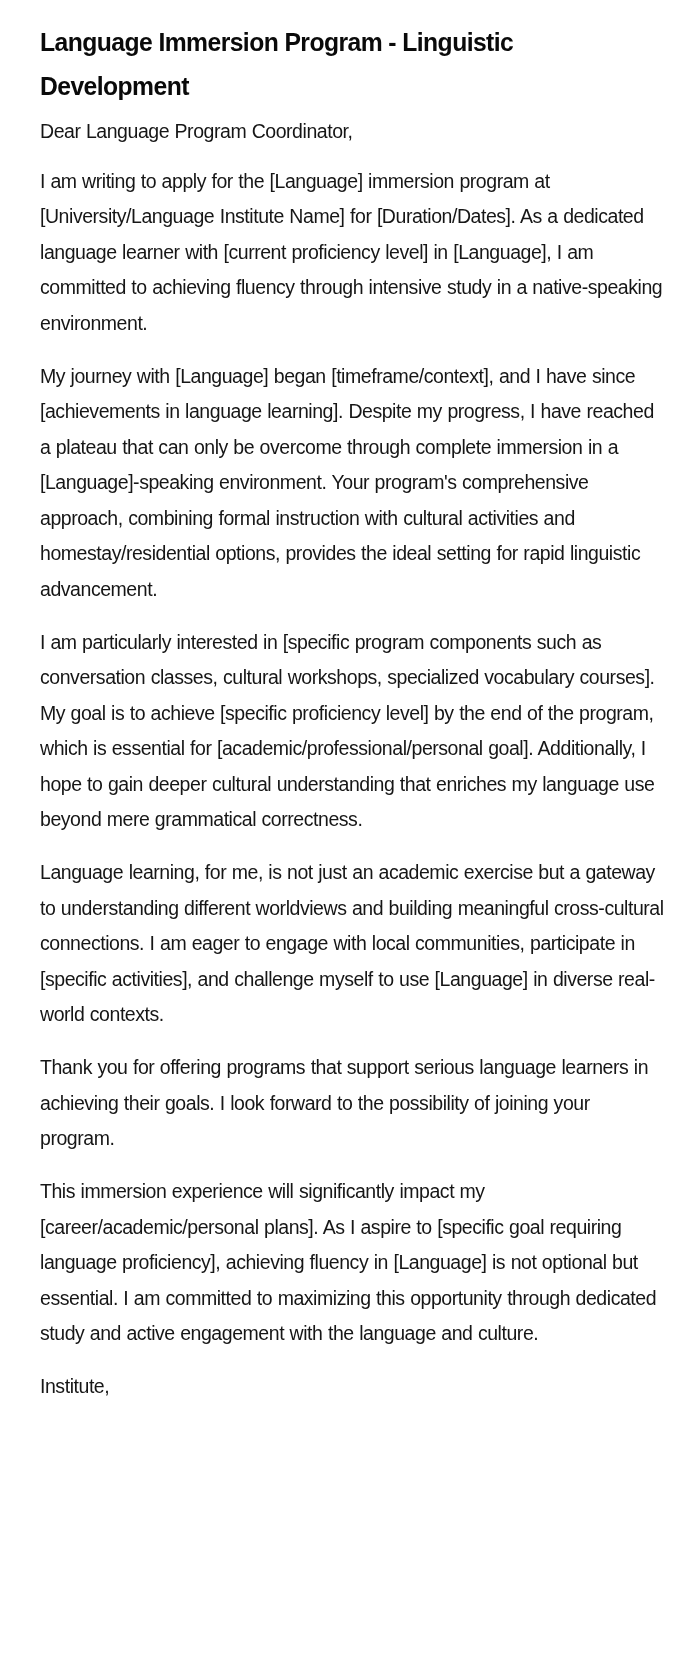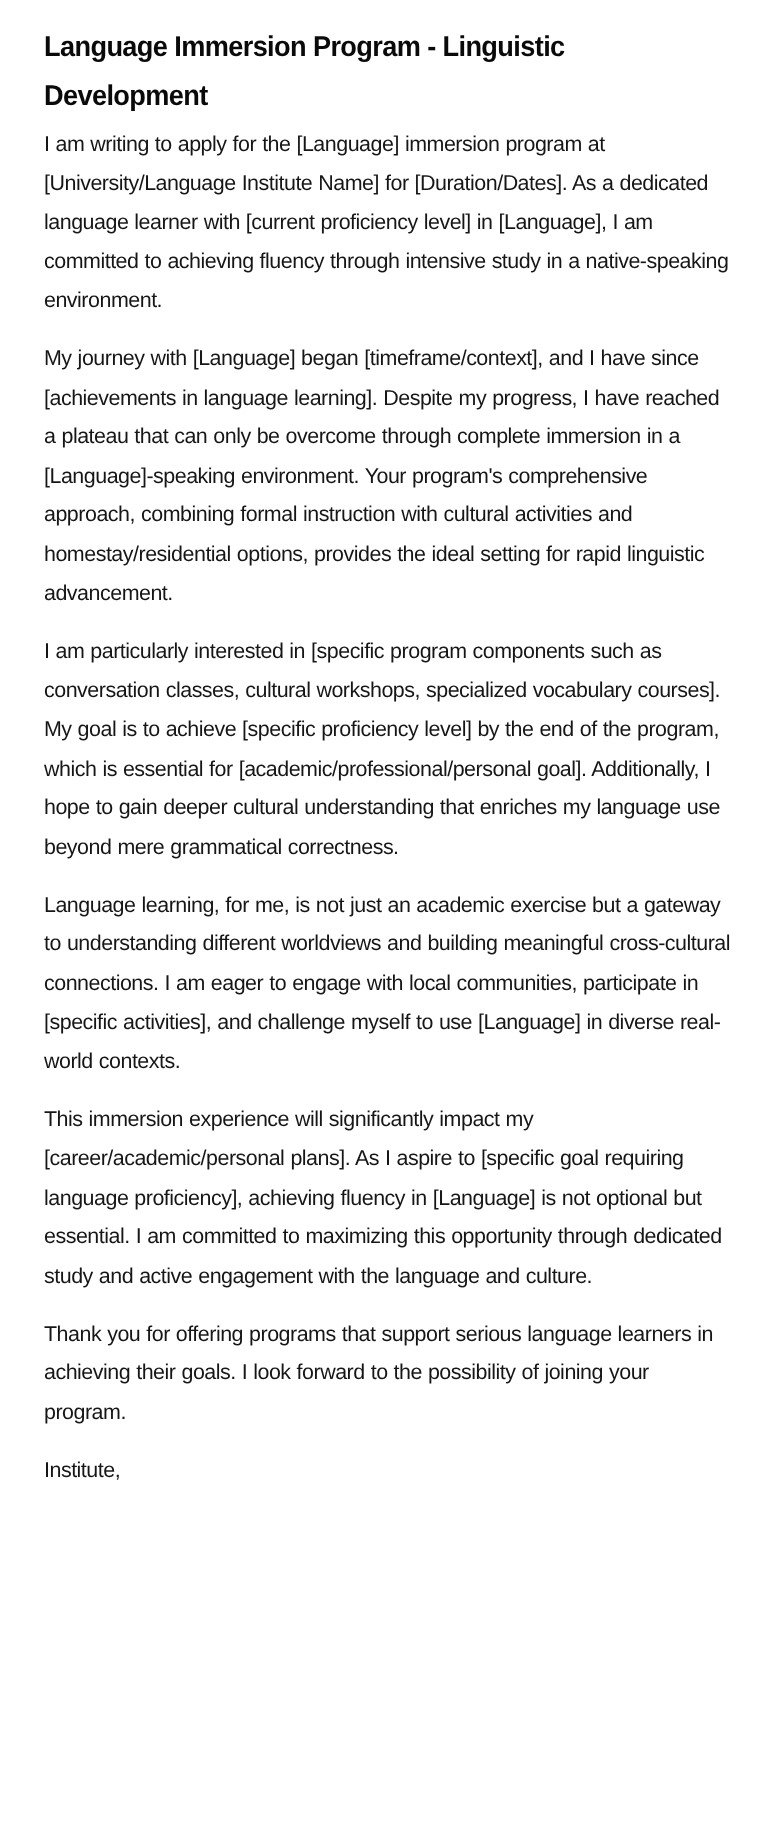--- a/index.html
+++ b/index.html
@@ -40,20 +40,21 @@
       color: #161616;
     }
     .salutation { margin-bottom: 14px; }
     .para { width: 625px; }
   </style>
 </head>
 <body>
 
 <div class="page">
   <h1 class="title">Language Immersion Program - Linguistic Development</h1>
+  <p class="salutation">Dear Language Program Coordinator,</p>
   <p class="para">I am writing to apply for the [Language] immersion program at [University/Language Institute Name] for [Duration/Dates]. As a dedicated language learner with [current proficiency level] in [Language], I am committed to achieving fluency through intensive study in a native-speaking environment.</p>
   <p class="para">My journey with [Language] began [timeframe/context], and I have since [achievements in language learning]. Despite my progress, I have reached a plateau that can only be overcome through complete immersion in a [Language]-speaking environment. Your program's comprehensive approach, combining formal instruction with cultural activities and homestay/residential options, provides the ideal setting for rapid linguistic advancement.</p>
   <p class="para">I am particularly interested in [specific program components such as conversation classes, cultural workshops, specialized vocabulary courses]. My goal is to achieve [specific proficiency level] by the end of the program, which is essential for [academic/professional/personal goal]. Additionally, I hope to gain deeper cultural understanding that enriches my language use beyond mere grammatical correctness.</p>
   <p class="para">Language learning, for me, is not just an academic exercise but a gateway to understanding different worldviews and building meaningful cross-cultural connections. I am eager to engage with local communities, participate in [specific activities], and challenge myself to use [Language] in diverse real-world contexts.</p>
+  <p class="para">Thank you for offering programs that support serious language learners in achieving their goals. I look forward to the possibility of joining your program.</p>
   <p class="para">This immersion experience will significantly impact my [career/academic/personal plans]. As I aspire to [specific goal requiring language proficiency], achieving fluency in [Language] is not optional but essential. I am committed to maximizing this opportunity through dedicated study and active engagement with the language and culture.</p>
-  <p class="para">Thank you for offering programs that support serious language learners in achieving their goals. I look forward to the possibility of joining your program.</p>
   <p class="closing">Institute,</p>
 </div>
 
 </body></html>

